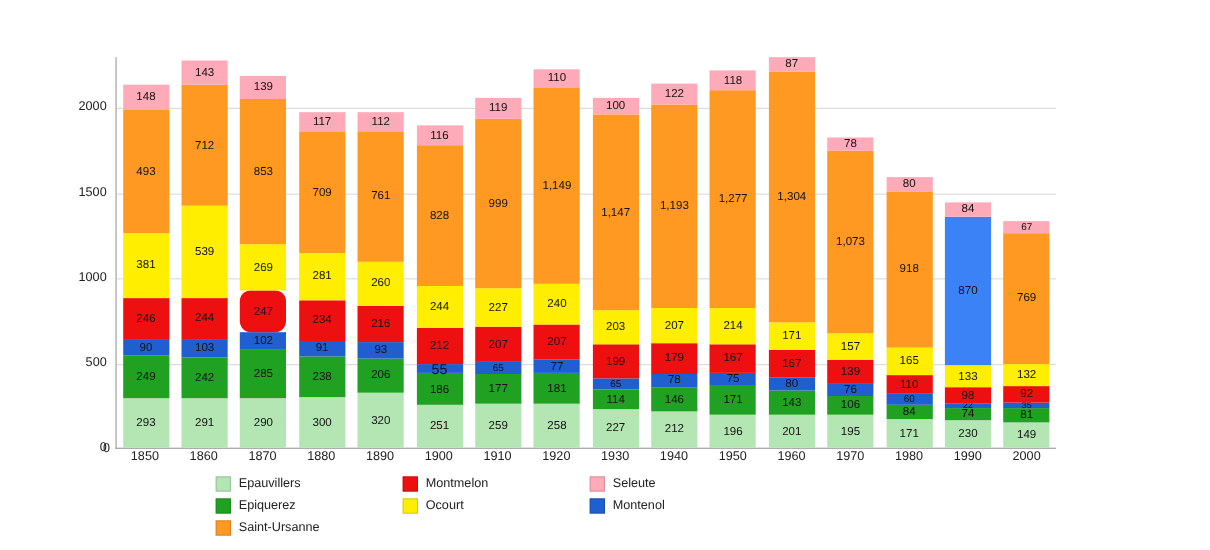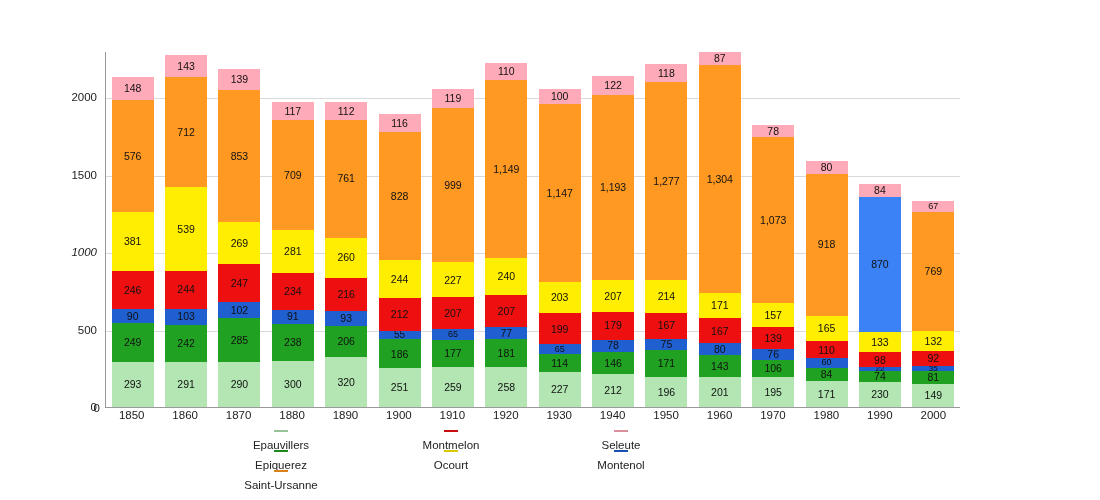--- a/index.html
+++ b/index.html
@@ -61,21 +61,21 @@
   }
   
   #legend{
     position:absolute;left:196px;top:430px;width:720px;height:62px;
     display:grid;
     grid-template-columns:170px 170px 170px;
     grid-template-rows:20px 20px 20px;
     align-content:start;
     font-size:11.5px;
   }
-  .legend-item{display:flex;align-items:center;gap:7px;flex-direction:column;}
+  .legend-item{display:flex;align-items:center;gap:7px;}
   .swatch{width:14px;height:14px;border:1px solid rgba(0,0,0,.15);box-sizing:border-box;}
   .legend-label{color:#222;}
 </style>
 </head>
 <body>
 
 <div id="chart-root">
 
   <div id="plot">
     <div id="gridlines">
@@ -95,21 +95,21 @@
           <div class="seg" style="height: 13.9304px; background: rgb(31, 95, 208);">
             <span>90</span>
           </div>
           <div class="seg" style="height: 38.0765px; background: rgb(238, 16, 16);">
             <span>246</span>
           </div>
           <div class="seg" style="height: 58.9722px; background: rgb(255, 238, 0);">
             <span>381</span>
           </div>
           <div class="seg" style="height: 112.372px; background: rgb(255, 153, 34);">
-            <span>576</span>
+            <span>493</span>
           </div>
           <div class="seg" style="height: 22.9078px; background: rgb(255, 170, 184);">
             <span>148</span>
           </div>
         </div>
         <div class="bar-col">
           <div class="seg" style="height: 45.0417px; background: rgb(179, 230, 179);">
             <span>291</span>
           </div>
           <div class="seg" style="height: 37.4574px; background: rgb(33, 161, 33);">
@@ -134,21 +134,21 @@
         <div class="bar-col">
           <div class="seg" style="height: 44.887px; background: rgb(179, 230, 179); text-align: right;">
             <span>290</span>
           </div>
           <div class="seg" style="height: 44.113px; background: rgb(33, 161, 33);">
             <span>285</span>
           </div>
           <div class="seg" style="height: 15.7878px; background: rgb(31, 95, 208);">
             <span>102</span>
           </div>
-          <div class="seg" style="height: 38.2313px; background: rgb(238, 16, 16);">
+          <div class="seg" style="height: 38.2313px; background: rgb(238, 16, 16); border-radius: 10px;">
             <span>247</span>
           </div>
           <div class="seg" style="height: 41.6365px; background: rgb(255, 238, 0);">
             <span>269</span>
           </div>
           <div class="seg" style="height: 132.03px; background: rgb(255, 153, 34);">
             <span>853</span>
           </div>
           <div class="seg" style="height: 21.5148px; background: rgb(255, 170, 184);">
             <span>139</span>
@@ -201,21 +201,21 @@
           </div>
         </div>
         <div class="bar-col">
           <div class="seg" style="height: 38.8504px; background: rgb(179, 230, 179);">
             <span>251</span>
           </div>
           <div class="seg" style="height: 28.7896px; background: rgb(33, 161, 33);">
             <span>186</span>
           </div>
           <div class="seg" style="height: 8.51304px; background: rgb(31, 95, 208);">
-            <span style="font-size: 10px;">55</span>
+            <span style="font-size: 13px;">55</span>
           </div>
           <div class="seg" style="height: 32.8139px; background: rgb(238, 16, 16);">
             <span>212</span>
           </div>
           <div class="seg" style="height: 37.767px; background: rgb(255, 238, 0);">
             <span>244</span>
           </div>
           <div class="seg" style="height: 128.16px; background: rgb(255, 153, 34);">
             <span>828</span>
           </div>
@@ -452,21 +452,21 @@
           <div class="seg" style="height: 10.3704px; background: rgb(255, 170, 184);">
             <span style="font-size: 9px;">67</span>
           </div>
         </div>
       </div>
   </div>
 
   <div id="yaxis-labels">
       <div class="ylabel" style="left: 39px; top: 401px;">0</div>
       <div class="ylabel" style="left: 39px; top: 323.609px;">500</div>
-      <div class="ylabel" style="left: 39px; top: 246.217px; font-style: italic;">1000</div>
+      <div class="ylabel" style="left: 39px; top: 246.217px;">1000</div>
       <div class="ylabel" style="left: 39px; top: 168.826px;">1500</div>
       <div class="ylabel" style="left: 39px; top: 91.4348px;">2000</div>
     </div>
 
   <div class="xaxis" id="xaxis">
       <div class="xtick">1850</div>
       <div class="xtick">1860</div>
       <div class="xtick">1870</div>
       <div class="xtick">1880</div>
       <div class="xtick">1890</div>

